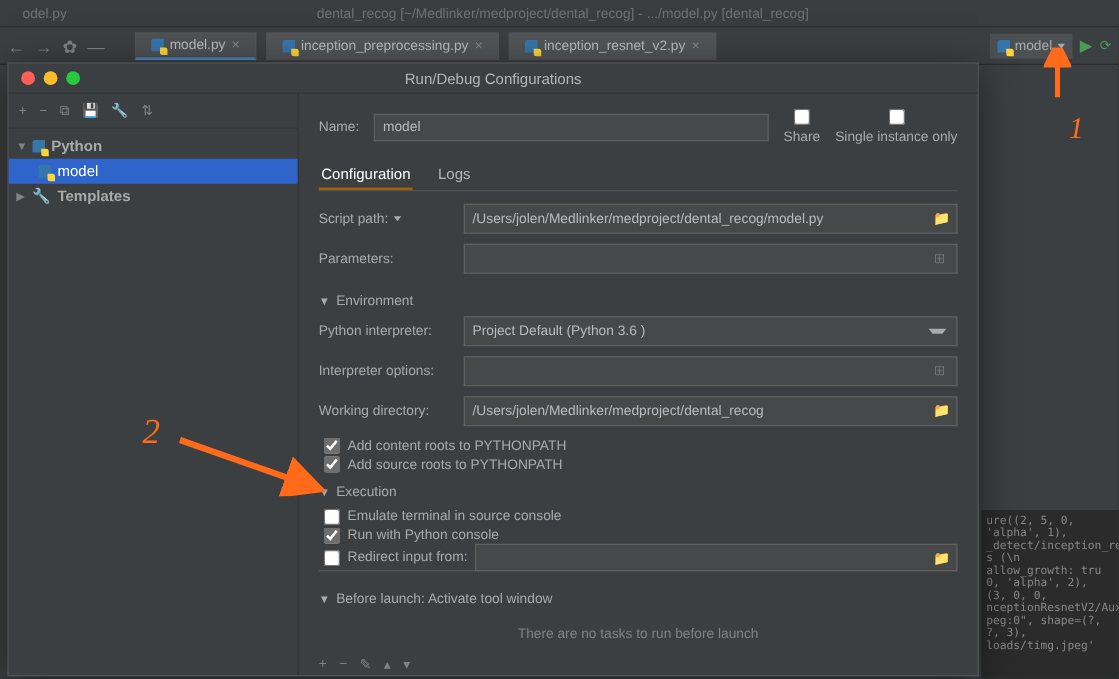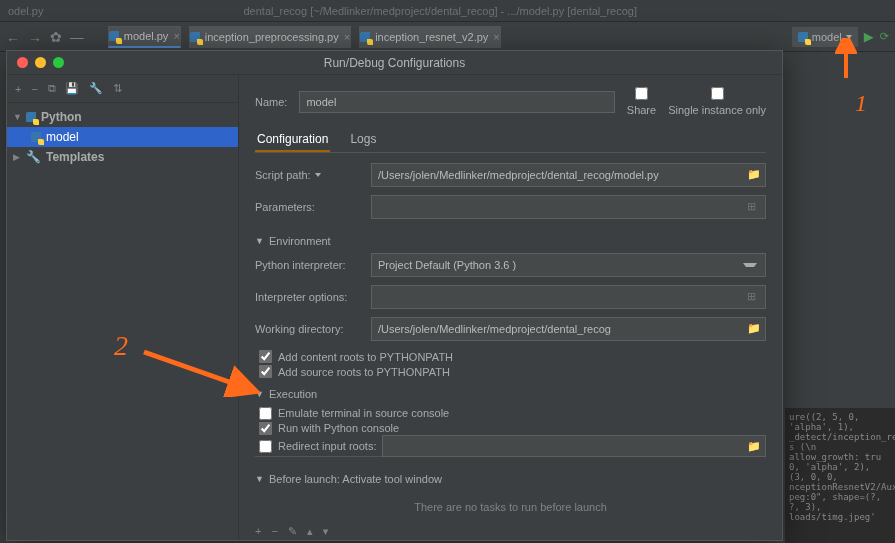--- a/index.html
+++ b/index.html
@@ -10,32 +10,32 @@
       color: #a9abab;
       width: 895px;
       height: 543px;
       overflow: hidden;
       position: relative;
     }
     
     .ide-bg { position: absolute; inset: 0; background: #3c3f41; }
     .ide-titlebar {
       height: 22px; background: #3a3d3f; display: flex; align-items: center;
-      color: #6e7274; font-size: 11px; padding: 0 8px; border-bottom: 1px solid #2b2b2b;
+      color: #6e7274; font-size: 11px; padding: 0 18px; border-bottom: 1px solid #2b2b2b;
     }
     .ide-titlebar .path { margin-left: 200px; }
     .ide-toolbar {
       height: 30px; background: #3c3f41; display: flex; align-items: center;
       gap: 4px; padding: 0 6px; border-bottom: 1px solid #2b2b2b;
     }
     .ide-toolbar .left { display: flex; align-items: center; gap: 8px; flex: 1; }
     .ide-toolbar .right { display: flex; align-items: center; gap: 6px; }
     .tab {
       display: inline-flex; align-items: center; gap: 5px; height: 22px;
-      padding: 0 0; background: #515658; border: 1px solid #555; color: #bbb;
+      padding: 0 12px; background: #515658; border: 1px solid #555; color: #bbb;
       font-size: 11px;
     }
     .tab.active { background: #4e5254; border-bottom: 2px solid #4a88c7; }
     .pyicon {
       width: 10px; height: 10px; display: inline-block; background: #3776ab;
       border-radius: 2px 0 2px 0; position: relative;
     }
     .pyicon::after {
       content: ''; position: absolute; right: -3px; bottom: -3px;
       width: 6px; height: 6px; background: #ffd43b; border-radius: 0 2px 0 2px;
@@ -309,21 +309,21 @@
       <div class="opt-row">
         <input type="checkbox" style="">
           <span>Emulate terminal in source console</span>
       </div>
       <div class="opt-row">
         <input type="checkbox" checked="" style="">
           <span>Run with Python console</span>
       </div>
       <div class="opt-row" style="gap:6px">
         <input type="checkbox" style="">
-          <span>Redirect input roots:</span>
+          <span>Redirect input from:</span>
         <div class="form-field" style="flex:1;height:22px">
           <span class="field-icon">📁</span>
         </div>
       </div>
 
       <div class="before-launch">
         <div class="section-head">
           <span class="arrow">▼</span>
           <span>Before launch: Activate tool window</span>
         </div>

